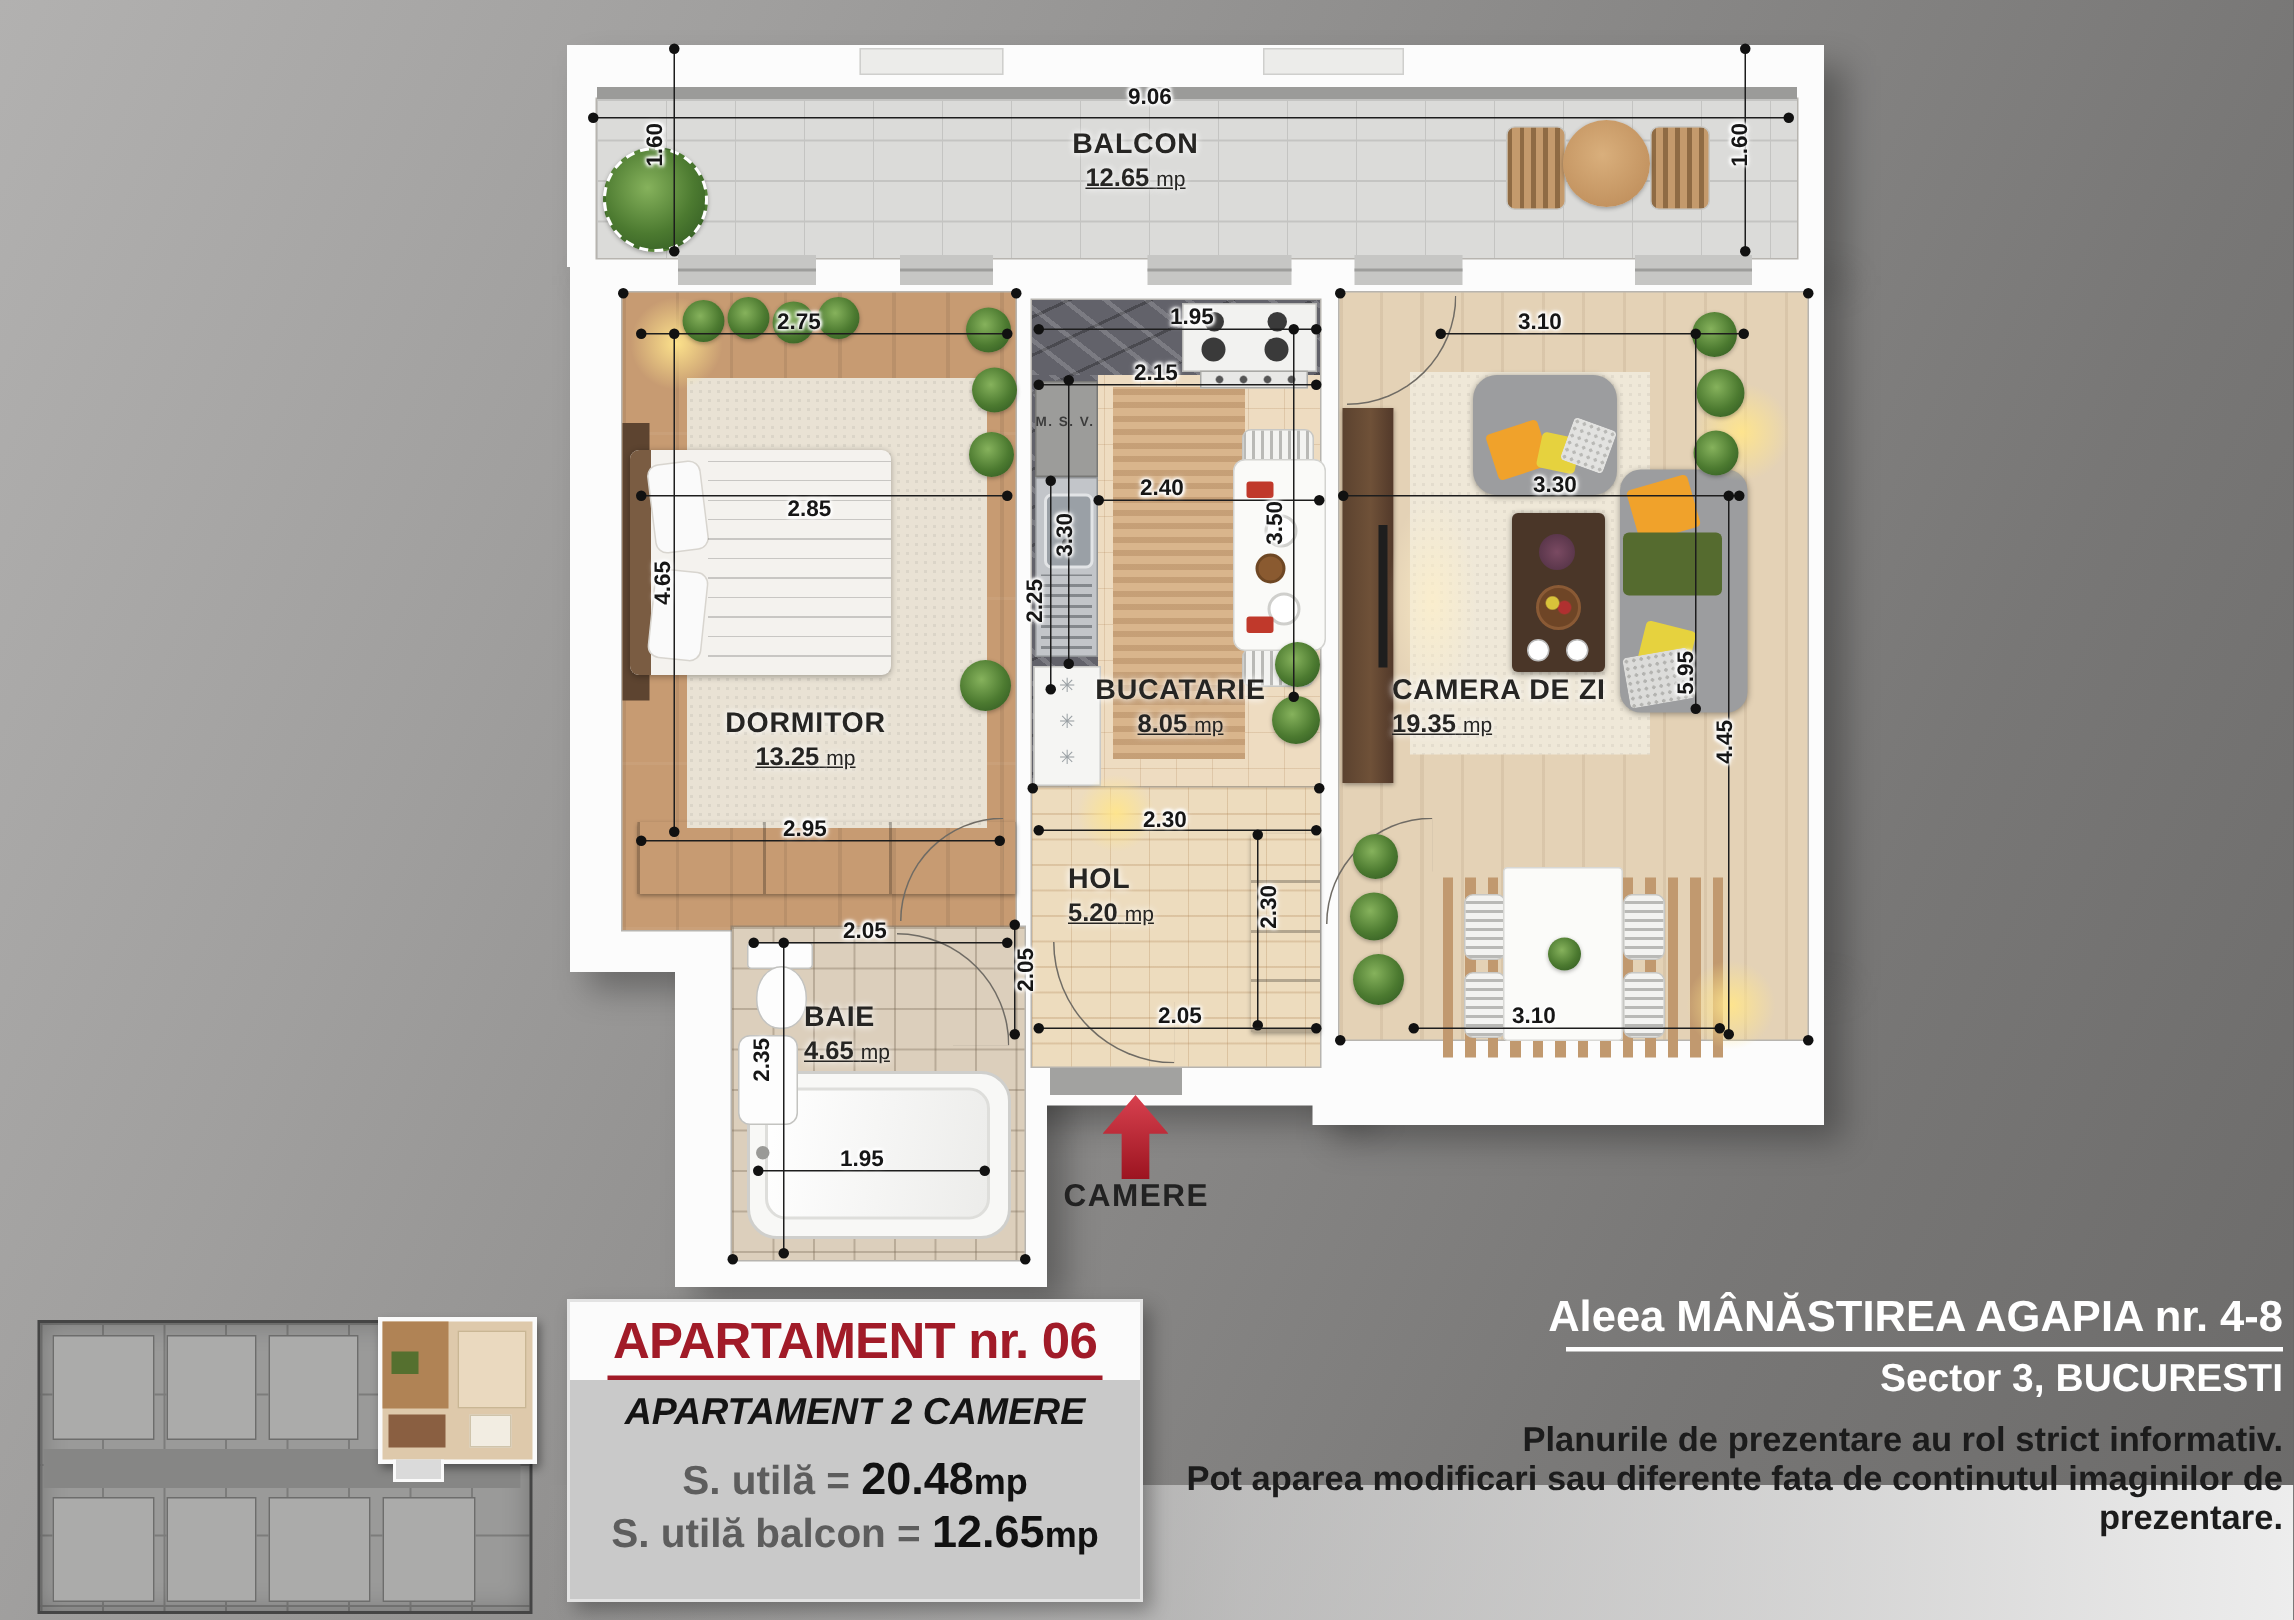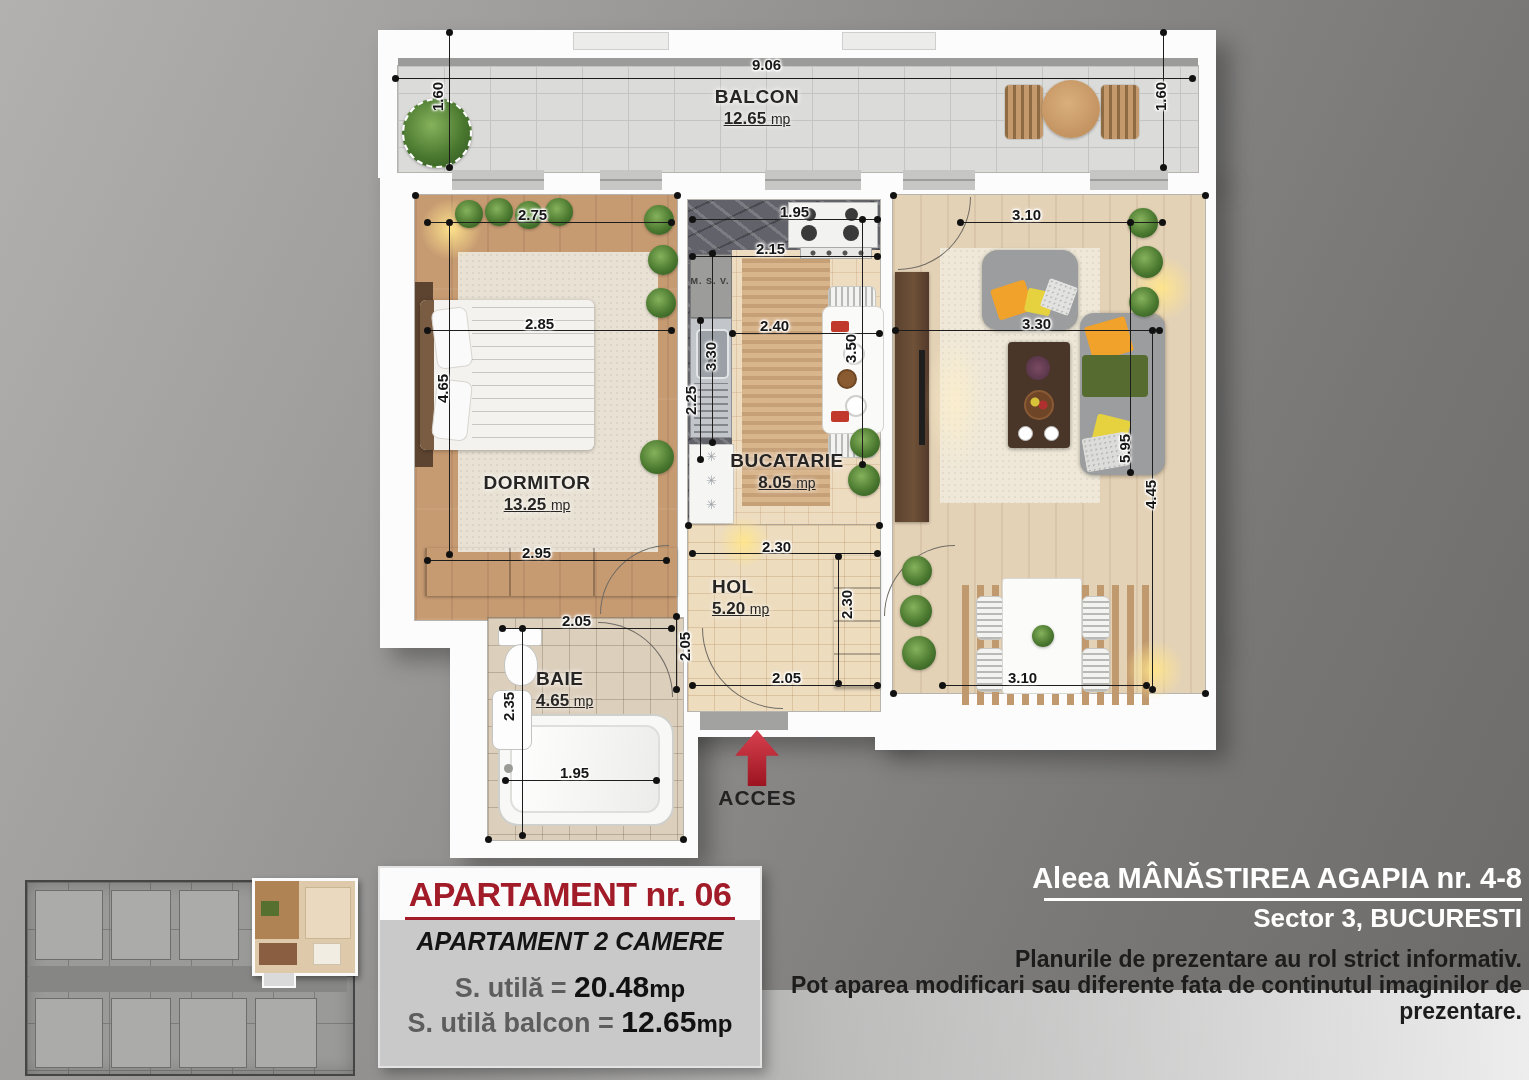--- a/index.html
+++ b/index.html
@@ -201,20 +201,24 @@
   <div class="abs" style="left:1002px;top:578px;width:78px;height:114px;background:#fbfbf9;border:1px solid #d8d8d5;border-radius:3px;z-index:24;">
     <div class="plant" style="left:29px;top:46px;width:22px;height:22px;"></div>
   </div>
   <div class="chair-stripes hz" style="position:absolute;left:1082px;top:596px;width:26px;height:42px;z-index:23;"></div>
   <div class="chair-stripes hz" style="position:absolute;left:1082px;top:648px;width:26px;height:42px;z-index:23;"></div>
   <div class="plant" style="left:902px;top:556px;width:30px;height:30px;"></div>
   <div class="plant" style="left:900px;top:595px;width:32px;height:32px;"></div>
   <div class="plant" style="left:902px;top:636px;width:34px;height:34px;"></div>
   <div class="glow" style="left:1124px;top:640px;width:60px;height:60px;"></div>
   <div class="arc" style="left:898px;top:197px;width:72px;height:72px;border-left:none;border-top:none;border-radius:0 0 100% 0;"></div>
+  <div class="rlabel" style="left:928px;top:450px;width:185px;text-align:left;">
+    <div class="rname">CAMERA DE ZI</div>
+    <div class="rarea" style="text-align:left;"><span>19.35</span> <span class="unit">mp</span></div>
+  </div>
 
   <div class="floor f-tile-hol" style="left:688px;top:525px;width:192px;height:186px;z-index:20;"></div>
   <div class="abs wood-dark" style="left:834px;top:556px;width:46px;height:132px;z-index:22;background-image:repeating-linear-gradient(0deg,rgba(0,0,0,0.25) 0 2px,transparent 2px 33px);"></div>
   <div class="glow" style="left:718px;top:516px;width:52px;height:52px;"></div>
   <div class="arc" style="left:702px;top:628px;width:80px;height:80px;border-right:none;border-top:none;border-radius:0 0 0 100%;"></div>
   <div class="arc" style="left:884px;top:545px;width:70px;height:70px;border-right:none;border-bottom:none;border-radius:100% 0 0 0;"></div>
   <div class="rlabel" style="left:712px;top:576px;width:90px;text-align:left;">
     <div class="rname">HOL</div>
     <div class="rarea" style="text-align:left;"><span>5.20</span> <span class="unit">mp</span></div>
   </div>
@@ -279,21 +283,21 @@
   <div class="dot" style="left:674px;top:192px;"></div>
   <div class="dot" style="left:890px;top:192px;"></div>
   <div class="dot" style="left:1202px;top:192px;"></div>
   <div class="dot" style="left:680px;top:836px;"></div>
   <div class="dot" style="left:485px;top:836px;"></div>
 
   <div class="dim" style="left:752px;top:56px;">9.06</div>
   <div class="dim v" style="left:415px;top:88px;">1.60</div>
   <div class="dim v" style="left:1138px;top:88px;">1.60</div>
   <div class="dim" style="left:518px;top:206px;">2.75</div>
-  <div class="dim" style="left:525px;top:315px;">2.85</div>
+  <div class="dim" style="left:525px;top:331px;">2.85</div>
   <div class="dim v" style="left:420px;top:380px;">4.65</div>
   <div class="dim" style="left:522px;top:544px;">2.95</div>
   <div class="dim" style="left:780px;top:203px;">1.95</div>
   <div class="dim" style="left:756px;top:240px;">2.15</div>
   <div class="dim" style="left:760px;top:317px;">2.40</div>
   <div class="dim v" style="left:828px;top:340px;">3.50</div>
   <div class="dim v" style="left:688px;top:348px;">3.30</div>
   <div class="dim v" style="left:668px;top:392px;">2.25</div>
   <div class="dim" style="left:1012px;top:206px;">3.10</div>
   <div class="dim" style="left:1022px;top:315px;">3.30</div>
@@ -302,21 +306,21 @@
   <div class="dim" style="left:1008px;top:669px;">3.10</div>
   <div class="dim" style="left:762px;top:538px;">2.30</div>
   <div class="dim v" style="left:824px;top:596px;">2.30</div>
   <div class="dim v" style="left:662px;top:638px;">2.05</div>
   <div class="dim" style="left:772px;top:669px;">2.05</div>
   <div class="dim" style="left:562px;top:612px;">2.05</div>
   <div class="dim v" style="left:486px;top:698px;">2.35</div>
   <div class="dim" style="left:560px;top:764px;">1.95</div>
 
   <div class="acces-arrow"></div>
-  <div class="acces-label">ACCES</div>
+  <div class="acces-label">CAMERE</div>
 
   <div class="disc-strip"></div>
 
   <div class="thumb">
     <div class="thumb-plan">
       <div class="thumb-room" style="left:8px;top:8px;width:66px;height:68px;"></div>
       <div class="thumb-room" style="left:84px;top:8px;width:58px;height:68px;"></div>
       <div class="thumb-room" style="left:152px;top:8px;width:58px;height:68px;"></div>
       <div class="thumb-corridor"></div>
       <div class="thumb-room" style="left:8px;top:116px;width:66px;height:68px;"></div>

